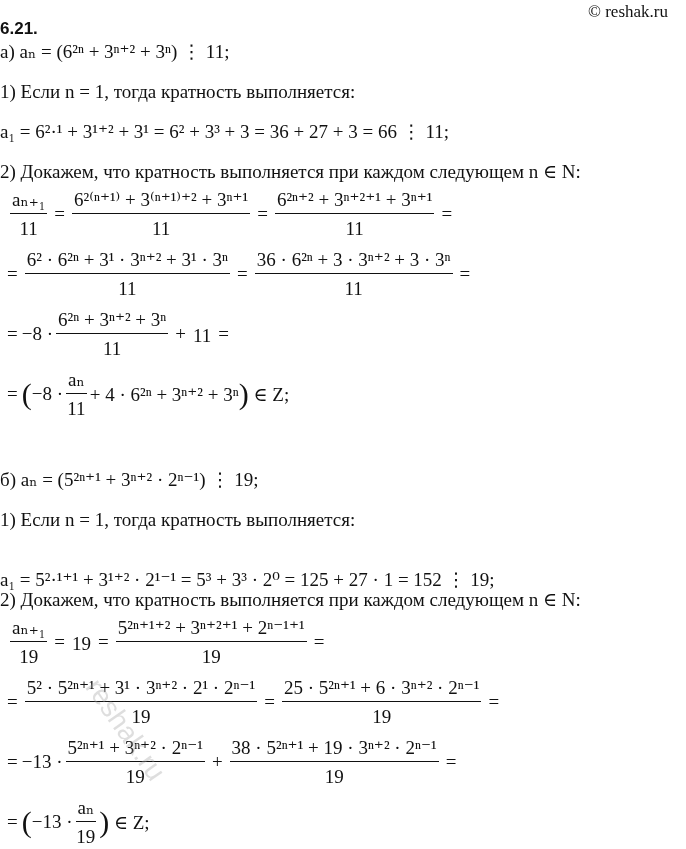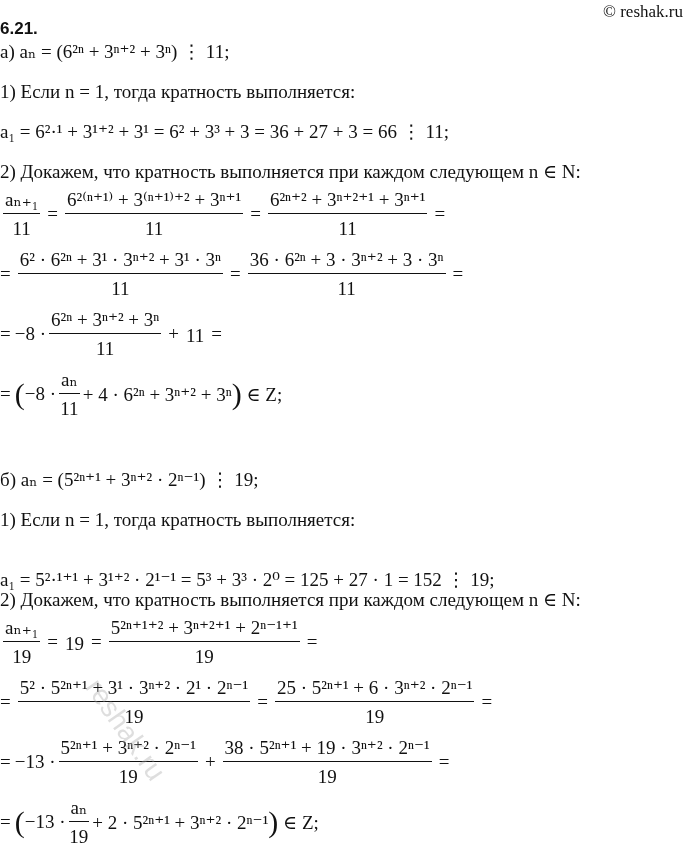--- a/index.html
+++ b/index.html
@@ -3,25 +3,25 @@
 <meta charset="utf-8">
 <style>
   html, body { margin: 0; padding: 0; background: #ffffff; }
   body {
     width: 686px; height: 849px; position: relative; overflow: hidden;
     font-family: "Liberation Serif", "DejaVu Serif", serif;
     color: #111; font-size: 19px;
   }
   .line { position: absolute; left: 0; white-space: nowrap; line-height: 1; }
   .hdr { font-family: "Liberation Sans", "DejaVu Sans", sans-serif; font-weight: bold; font-size: 17px; }
-  .copy { position: absolute; right: 3px; top: 2px; font-size: 17px; }
+  .copy { position: absolute; right: 18px; top: 2px; font-size: 17px; }
   .frac { display: inline-flex; flex-direction: column; align-items: center; vertical-align: middle; margin: 0 3px; }
   .frac .num { padding: 0 2px 2px 2px; border-bottom: 1.2px solid #111; white-space: nowrap; }
   .frac .den { padding-top: 4px; }
-  .row { position: absolute; left: 0; display: flex; align-items: center; white-space: nowrap; }
+  .row { position: absolute; left: 7px; display: flex; align-items: center; white-space: nowrap; }
   .op { margin: 0 4px; }
   .big { font-size: 30px; line-height: 0.8; }
   .wm {
     position: absolute; left: 18px; top: 690px; width: 120px; height: 150px;
     color: rgba(160,160,160,0.35); font-family: "Liberation Sans", sans-serif; font-size: 28px;
     transform: rotate(55deg); pointer-events: none;
   }
 </style>
 </head>
 <body>
@@ -145,18 +145,17 @@
 </div>
 
 <div class="row" style="top:796px;">
   <span class="op" style="margin-left:0">=</span>
   <span class="big">(</span>
   <span>−13 ·</span>
   <span class="frac">
       <span class="num">aₙ</span>
       <span class="den">19</span>
     </span>
-  <span>+ 2 · 5²ⁿ⁺¹ + 3ⁿ⁺² · 2ⁿ⁻¹</span>
   <span class="big">)</span>&nbsp;
   <span>∈ Z;</span>
 </div>
 
 <div class="wm">reshak.ru</div>
 
 </body></html>

